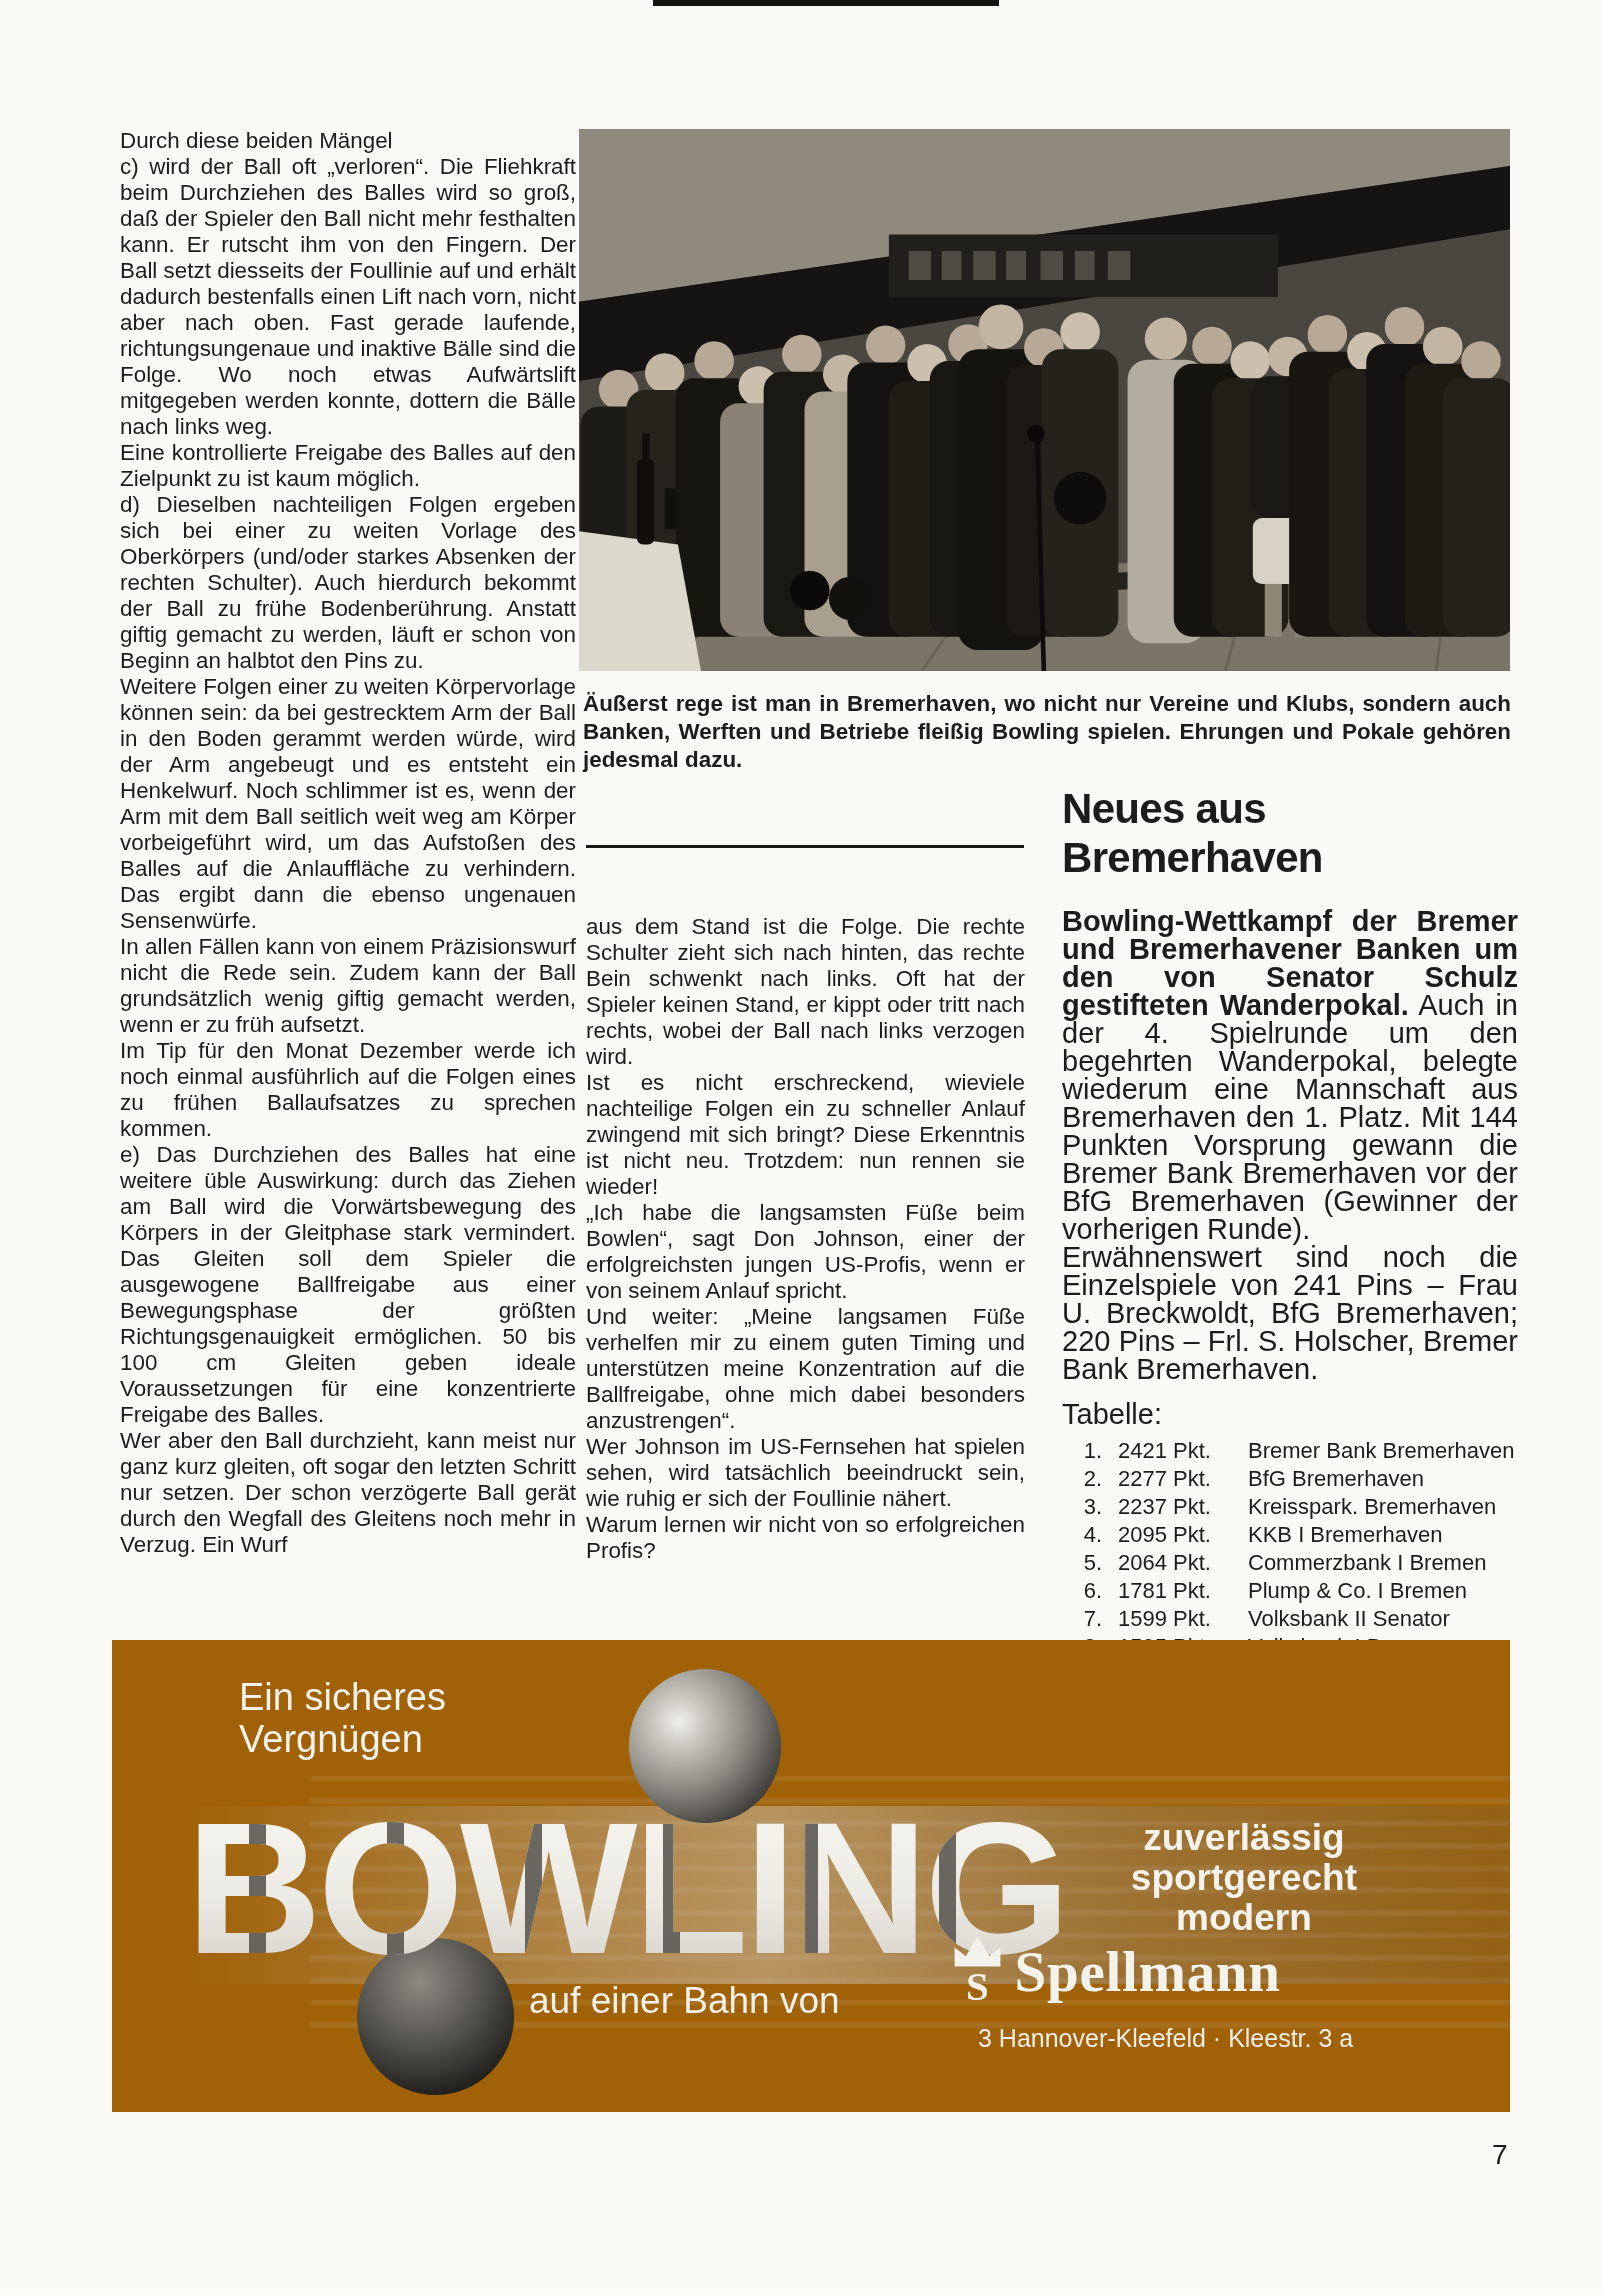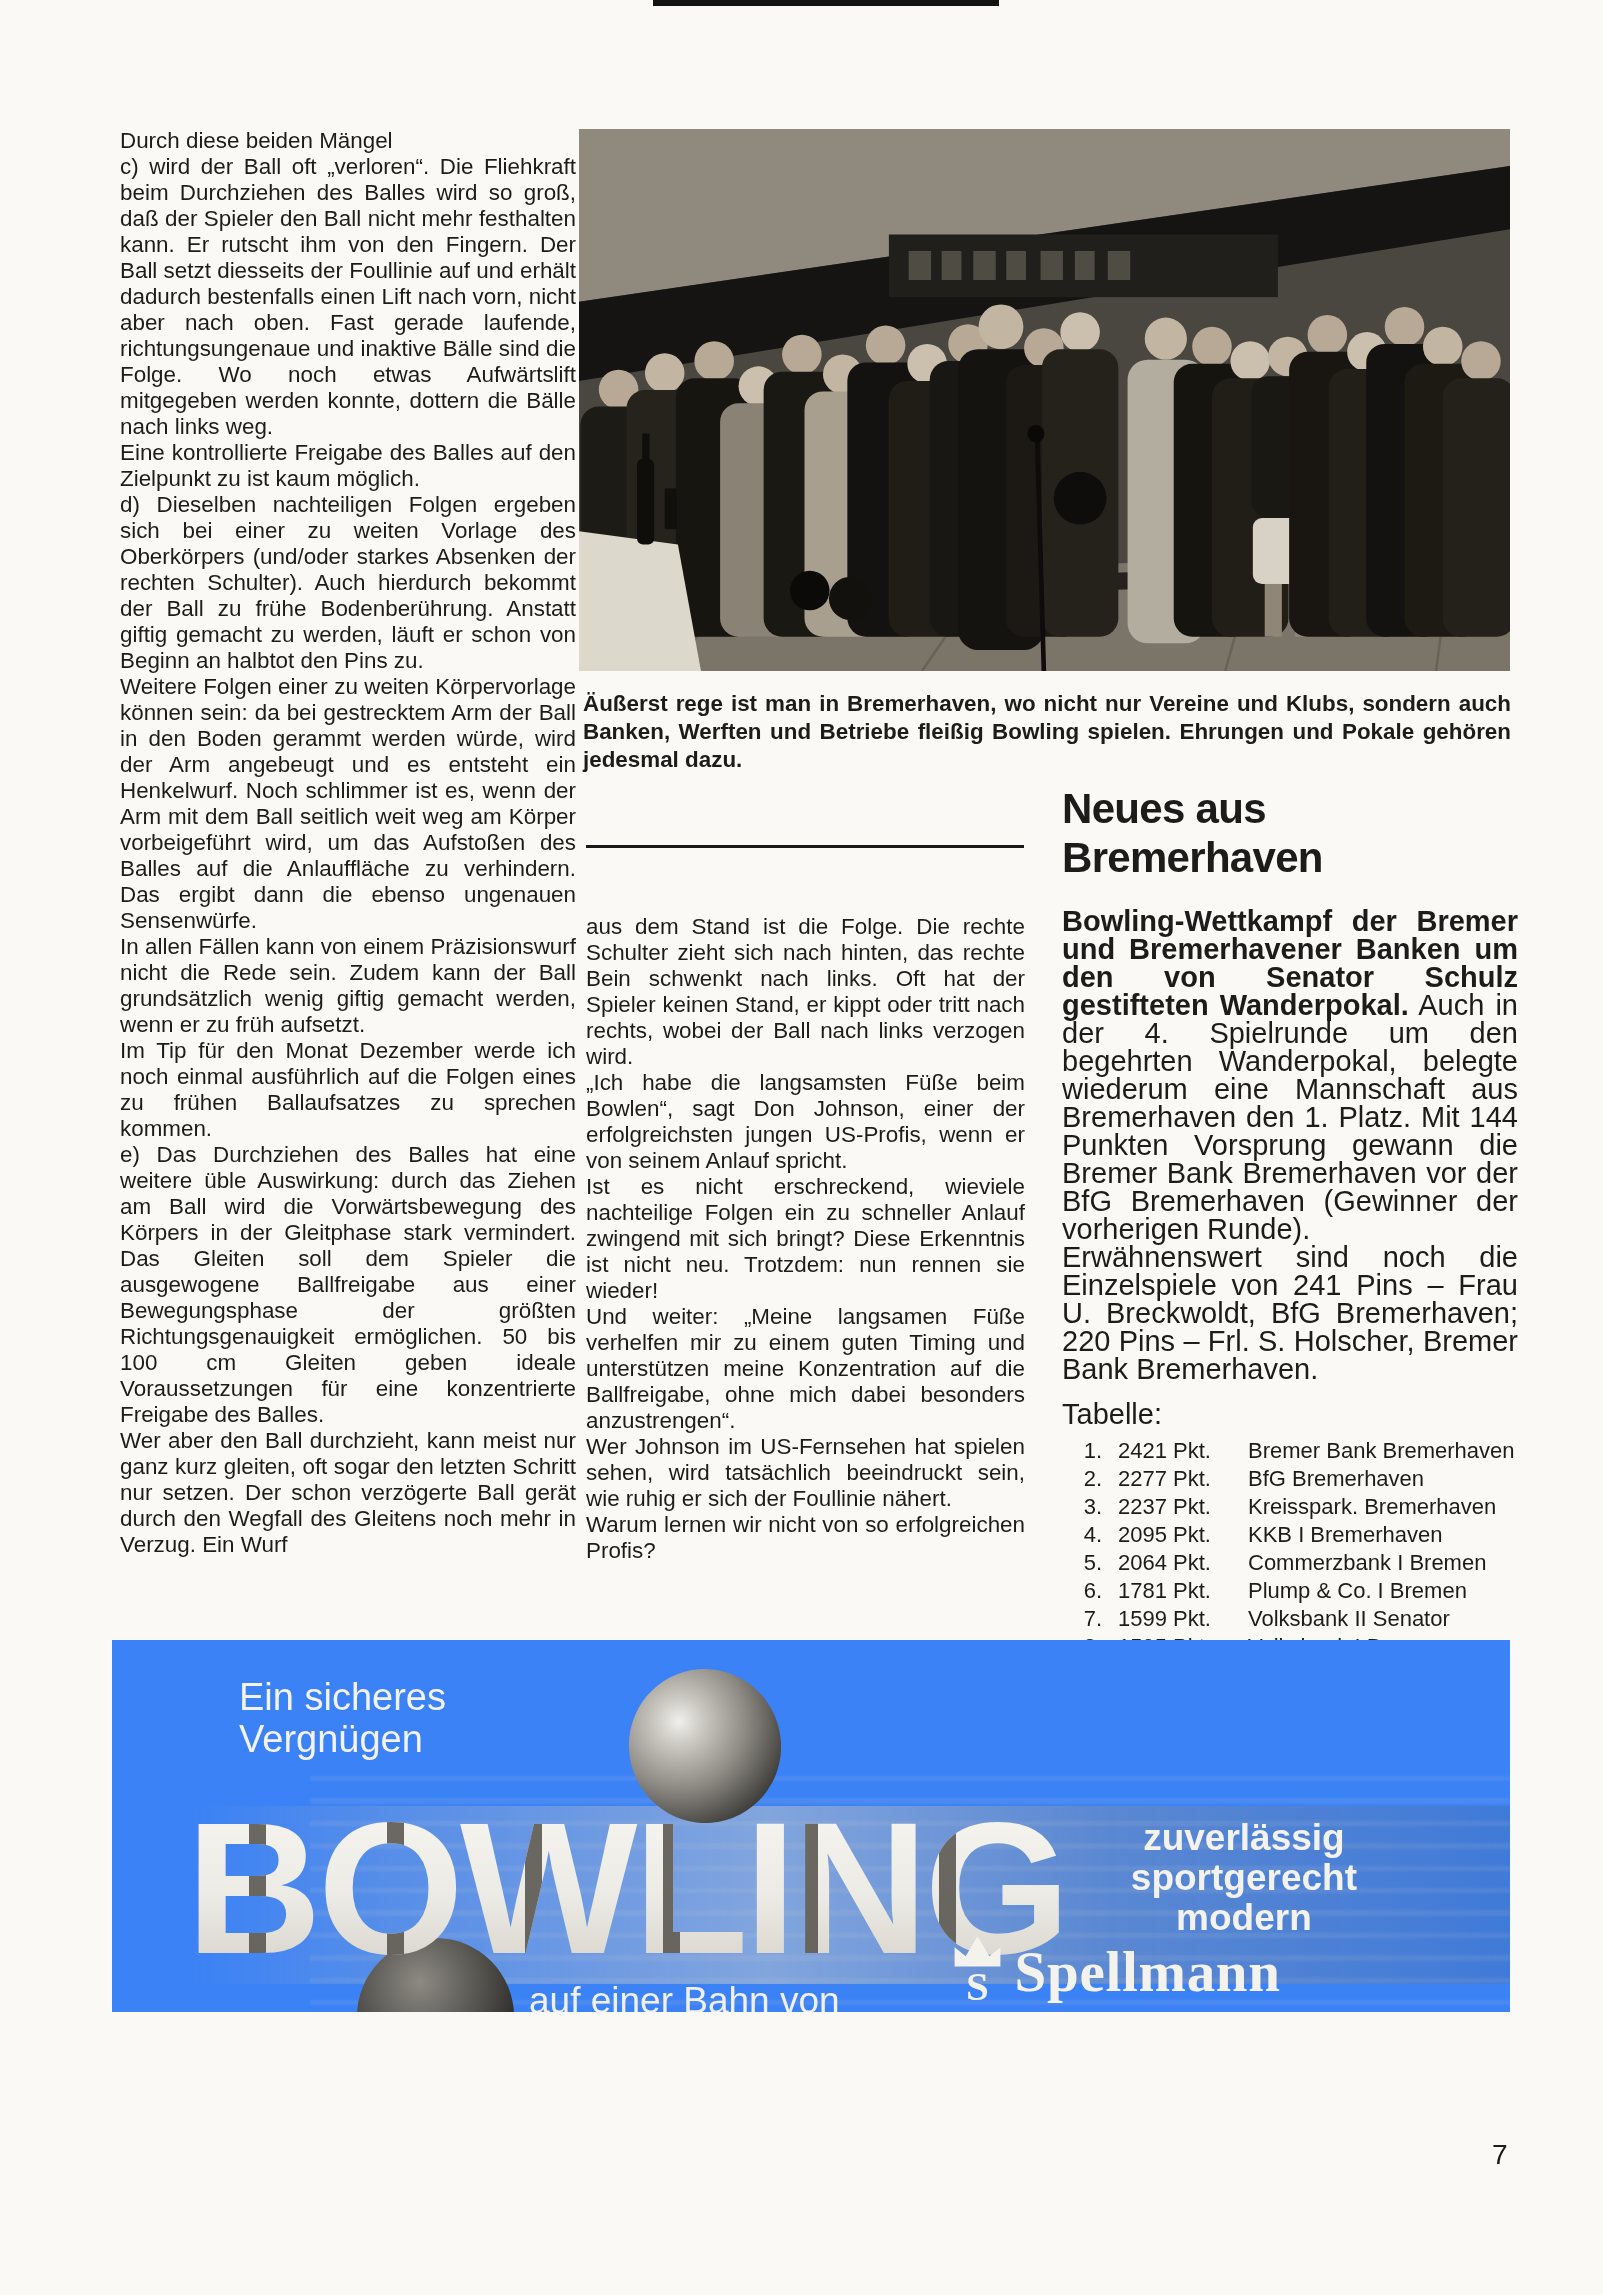--- a/index.html
+++ b/index.html
@@ -28,21 +28,21 @@
   #col-right p{font-size:29px;line-height:28px;}
   .headline{margin:0 0 25px 0;font-weight:bold;font-size:42px;line-height:49px;letter-spacing:-0.7px;}
   .tbl-head{font-weight:normal;font-size:23px;margin-top:17px !important;text-align:left;}
   .results{margin-top:9.2px;font-size:22px;line-height:28px;}
   .row{display:flex;}
   .rank{width:40px;text-align:right;flex:none;}
   .pts{width:122px;margin-left:16px;flex:none;}
   .team{flex:1;margin-left:8px;}
 
   
-  #ad{position:absolute;left:112px;top:1640px;width:1398px;height:372px;background:#3b82f6;overflow:hidden;}
+  #ad{position:absolute;left:112px;top:1640px;width:1398px;height:472px;background:#a16207;overflow:hidden;}
   .streak-band{position:absolute;left:73px;top:166px;width:1325px;height:178px;
      background:linear-gradient(90deg,rgba(200,198,192,0) 0%,rgba(190,188,182,.22) 16%,
         rgba(208,203,195,.48) 44%,rgba(150,147,140,.34) 70%,rgba(90,88,84,.18) 100%);
      filter:blur(0.7px);}
   .streak-lines{position:absolute;left:198px;top:119px;width:1200px;height:284px;opacity:.5;
      background:repeating-linear-gradient(180deg,transparent 0 17px,rgba(215,212,204,.22) 17px 22.4px);
      filter:blur(1.3px);}
   .ad-headline{position:absolute;left:127px;top:36px;color:#f4f2ec;font-size:38px;line-height:42px;}
   .ball{position:absolute;border-radius:50%;}
   #ball1{left:517px;top:29px;width:152px;height:154px;transform:rotate(-16deg);
@@ -175,22 +175,22 @@
       <circle cx="412" cy="712" r="33" fill="#12110e"></circle>
     </svg>
   </div>
 
   <div id="caption">Äußerst rege ist man in Bremerhaven, wo nicht nur Vereine und Klubs, sondern auch Banken, Werften und Betriebe fleißig Bowling spielen. Ehrungen und Pokale gehören jedesmal dazu.</div>
 
   <div id="divider"></div>
 
   <div class="col" id="col-mid">
     <p>aus dem Stand ist die Folge. Die rechte Schulter zieht sich nach hinten, das rechte Bein schwenkt nach links. Oft hat der Spieler keinen Stand, er kippt oder tritt nach rechts, wobei der Ball nach links verzogen wird.</p>
+    <p>Ist es nicht erschreckend, wieviele nachteilige Folgen ein zu schneller Anlauf zwingend mit sich bringt? Diese Erkenntnis ist nicht neu. Trotzdem: nun rennen sie wieder!</p>
     <p>„Ich habe die langsamsten Füße beim Bowlen“, sagt Don Johnson, einer der erfolgreichsten jungen US-Profis, wenn er von seinem Anlauf spricht.</p>
-    <p>Ist es nicht erschreckend, wieviele nachteilige Folgen ein zu schneller Anlauf zwingend mit sich bringt? Diese Erkenntnis ist nicht neu. Trotzdem: nun rennen sie wieder!</p>
     <p>Und weiter: „Meine langsamen Füße verhelfen mir zu einem guten Timing und unterstützen meine Konzentration auf die Ballfreigabe, ohne mich dabei besonders anzustrengen“.</p>
     <p>Wer Johnson im US-Fernsehen hat spielen sehen, wird tatsächlich beeindruckt sein, wie ruhig er sich der Foullinie nähert.</p>
     <p>Warum lernen wir nicht von so erfolgreichen Profis?</p>
   </div>
 
   <div class="col" id="col-right">
     <h2 class="headline"><span>Neues aus</span><br><span>Bremerhaven</span></h2>
     <p class="lead" style="text-align:justify;"><b>Bowling-Wettkampf der Bremer und Bremerhavener Banken um den von Senator Schulz gestifteten Wanderpokal.</b> <span>Auch in der 4. Spielrunde um den begehrten Wanderpokal, belegte wiederum eine Mannschaft aus Bremerhaven den 1. Platz. Mit 144 Punkten Vorsprung gewann die Bremer Bank Bremerhaven vor der BfG Bremerhaven (Gewinner der vorherigen Runde).</span></p>
     <p style="text-align:justify;">Erwähnenswert sind noch die Einzelspiele von 241 Pins – Frau U. Breckwoldt, BfG Bremerhaven; 220 Pins – Frl. S. Holscher, Bremer Bank Bremerhaven.</p>
     <p class="tbl-head">Tabelle:</p>

